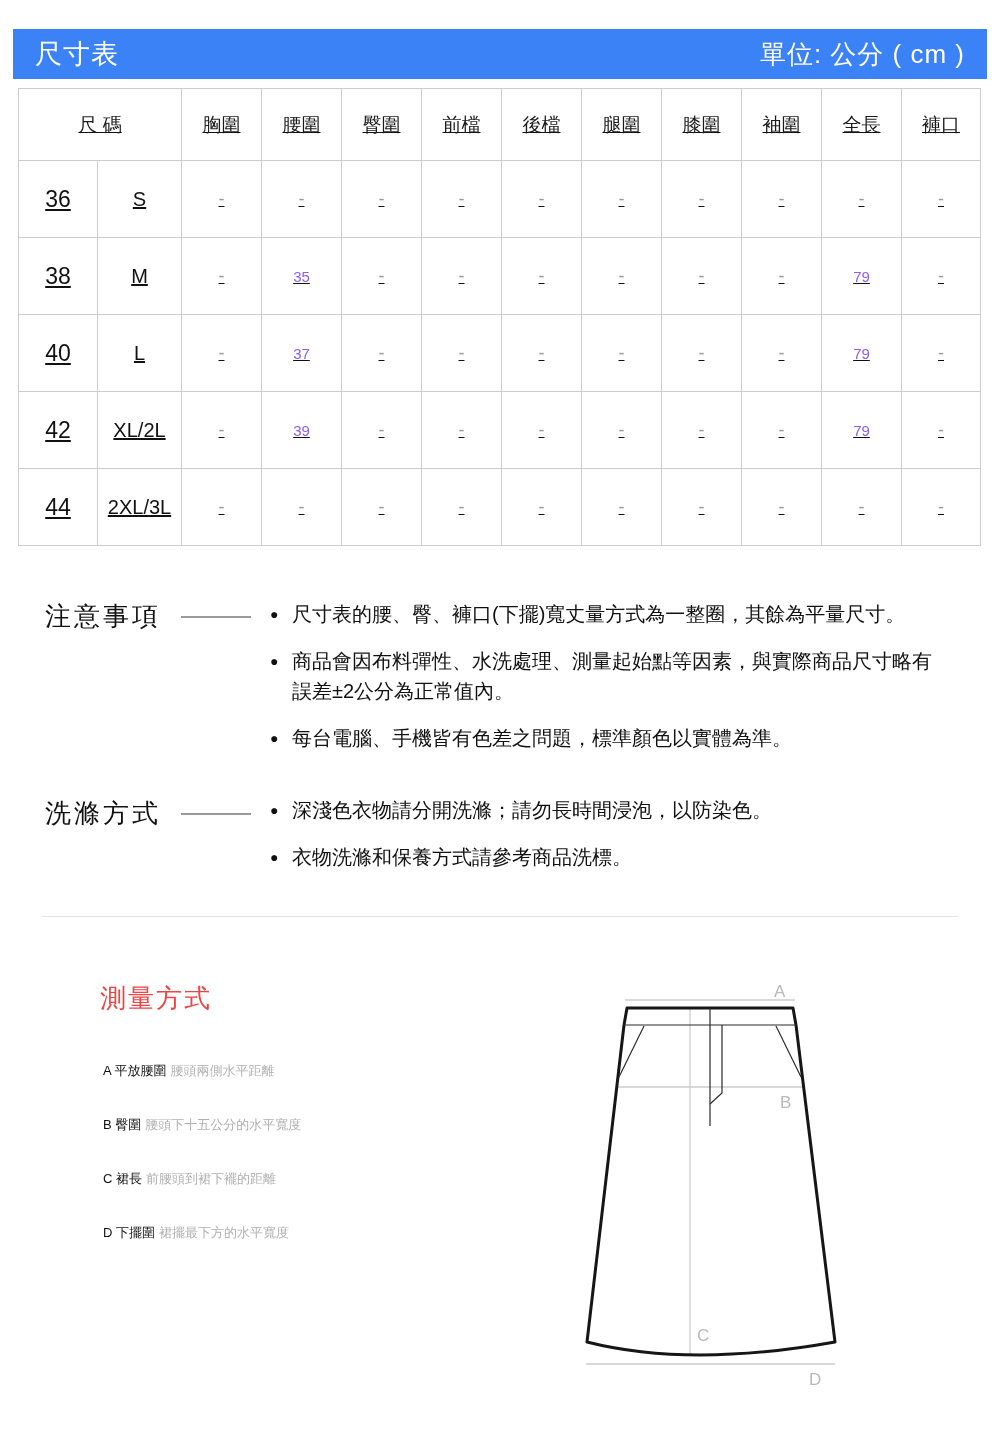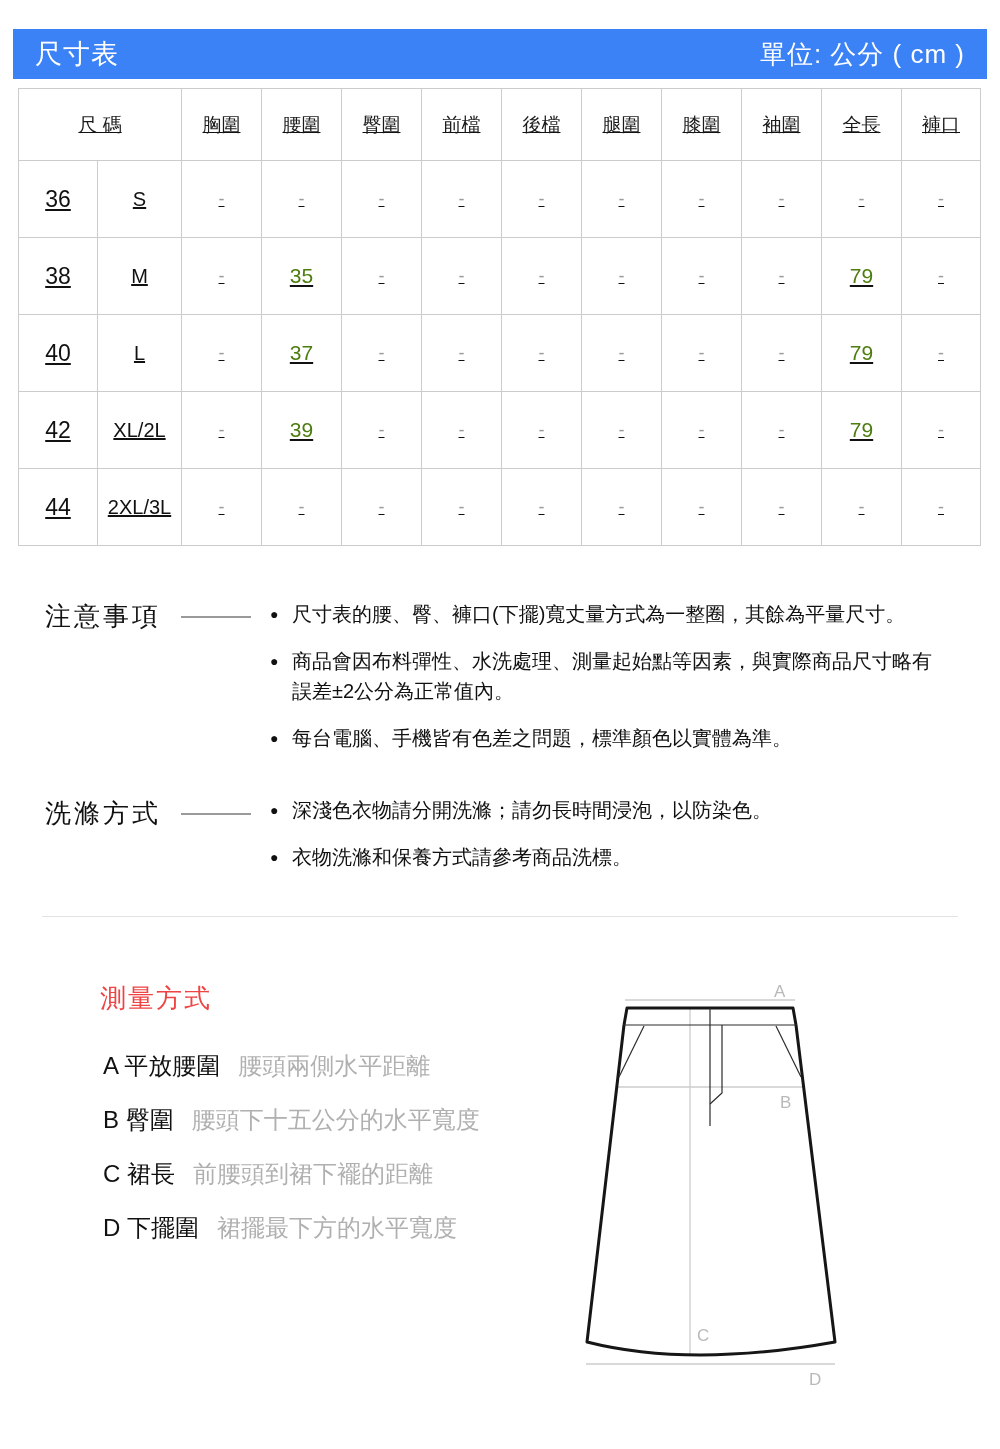--- a/index.html
+++ b/index.html
@@ -30,21 +30,21 @@
   }
   .size-table th,.size-table td{
     border:1px solid #cccccc;text-align:center;vertical-align:middle;
     padding:0;font-weight:400;
   }
   .size-table thead tr{height:72px;}
   .size-table tbody tr{height:77px;}
   .size-table th{font-size:19px;color:#1a1a1a;}
   .size-table td.size-num{font-size:23px;color:#111;margin-top:16px;}
   .size-table td.size-label{font-size:20px;color:#111;}
-  .size-table td.val{font-size:21px;color:#4d7c0f;}
+  .size-table td.val{font-size:15px;color:#8b5cf6;}
   .size-table td.val.dash{color:#9b9b9b;font-size:18px;}
 
   
   .sec-heading{
     position:absolute;left:45px;
     display:flex;align-items:center;gap:20px;
     font-size:26px;letter-spacing:3px;color:#111;white-space:nowrap;
   }
   .sec-heading .dash{width:70px;height:2px;background:#9a9a9a;flex:none;}
   #notes-heading{top:599px;}
@@ -72,22 +72,22 @@
     background:#e3e3e3;
   }
 
   
   #measure-heading{
     position:absolute;left:100px;top:981px;
     font-size:26px;letter-spacing:2px;color:#ef4444;
   }
   .measure-list{position:absolute;left:103px;top:1052px;}
   .m-item{
-    display:flex;align-items:center;gap:18px;
-    height:28px;margin-bottom:26px;font-size:24px;white-space:nowrap;
+    display:flex;align-items:flex-end;gap:4px;
+    height:28px;margin-bottom:26px;font-size:13px;white-space:nowrap;
   }
   .m-item .m-label{color:#111;}
   .m-item .m-desc{color:#b0b0b0;}
 
   
   .diagram{position:absolute;left:560px;top:970px;}
   .diagram .guide{stroke:#cccccc;stroke-width:1.3;fill:none;}
   .diagram .bold{stroke:#161616;stroke-width:3;fill:none;stroke-linejoin:round;}
   .diagram .thin{stroke:#2b2b2b;stroke-width:1.2;fill:none;}
   .diagram text{

